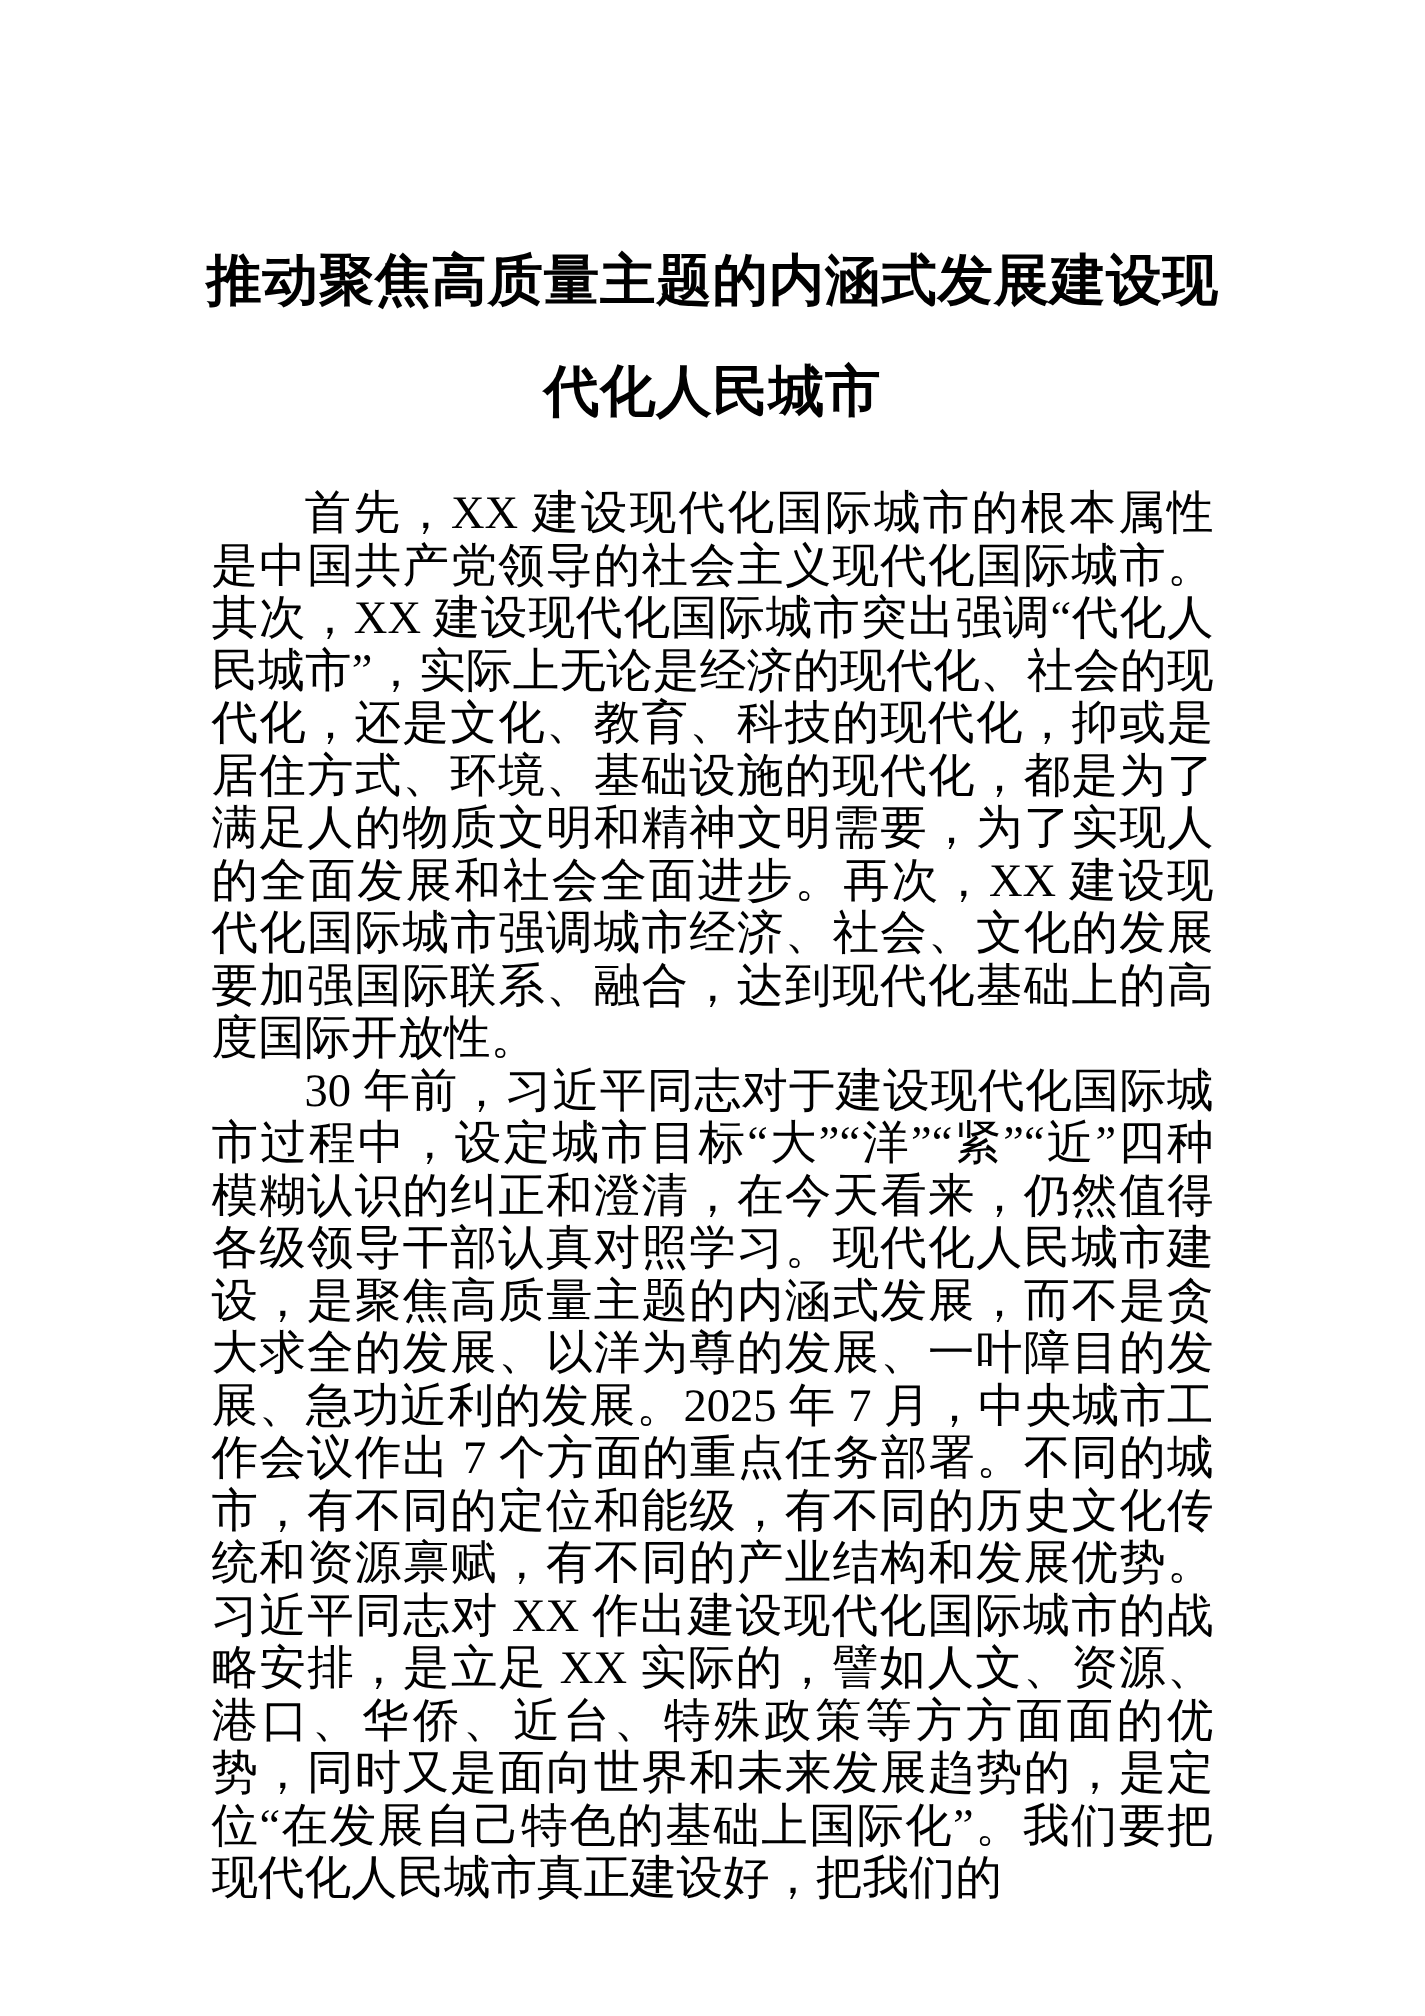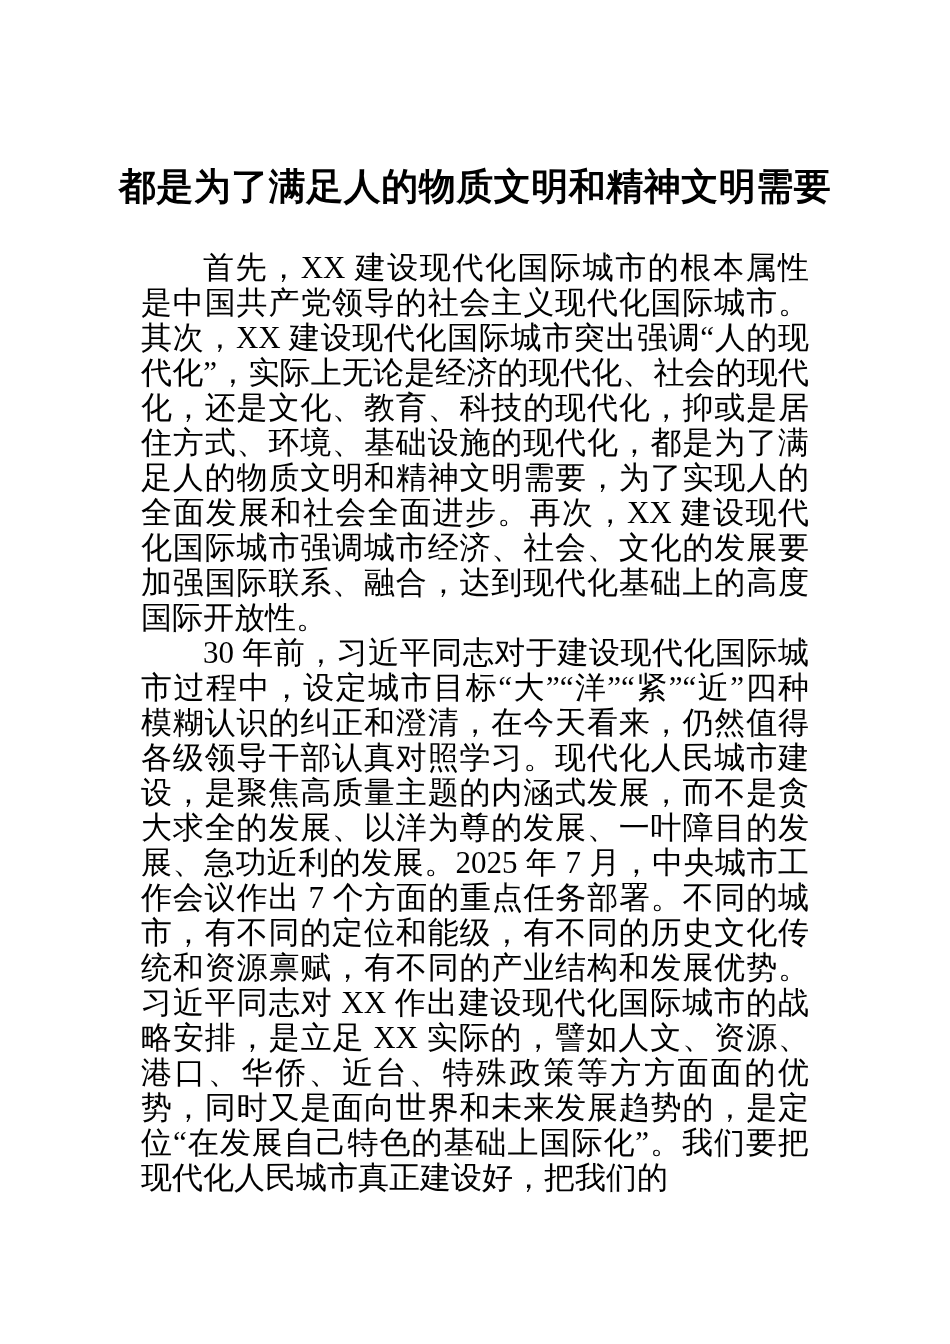--- a/index.html
+++ b/index.html
@@ -47,21 +47,22 @@
     text-indent: 2em;
     word-break: break-all;
   }
 </style>
 </head>
 <body>
 
 <div class="page">
 
   <h1 class="doc-title">
-    <span class="title-line">都是为了满足人的物质文明和精神文明需要</span>
+    <span class="title-line">推动聚焦高质量主题的内涵式发展建设现</span>
+    <span class="title-line">代化人民城市</span>
   </h1>
 
   <div class="doc-body">
-    <p>首先，XX 建设现代化国际城市的根本属性是中国共产党领导的社会主义现代化国际城市。其次，XX 建设现代化国际城市突出强调“人的现代化”，实际上无论是经济的现代化、社会的现代化，还是文化、教育、科技的现代化，抑或是居住方式、环境、基础设施的现代化，都是为了满足人的物质文明和精神文明需要，为了实现人的全面发展和社会全面进步。再次，XX 建设现代化国际城市强调城市经济、社会、文化的发展要加强国际联系、融合，达到现代化基础上的高度国际开放性。</p>
+    <p>首先，XX 建设现代化国际城市的根本属性是中国共产党领导的社会主义现代化国际城市。其次，XX 建设现代化国际城市突出强调“代化人民城市”，实际上无论是经济的现代化、社会的现代化，还是文化、教育、科技的现代化，抑或是居住方式、环境、基础设施的现代化，都是为了满足人的物质文明和精神文明需要，为了实现人的全面发展和社会全面进步。再次，XX 建设现代化国际城市强调城市经济、社会、文化的发展要加强国际联系、融合，达到现代化基础上的高度国际开放性。</p>
     <p>30 年前，习近平同志对于建设现代化国际城市过程中，设定城市目标“大”“洋”“紧”“近”四种模糊认识的纠正和澄清，在今天看来，仍然值得各级领导干部认真对照学习。现代化人民城市建设，是聚焦高质量主题的内涵式发展，而不是贪大求全的发展、以洋为尊的发展、一叶障目的发展、急功近利的发展。2025 年 7 月，中央城市工作会议作出 7 个方面的重点任务部署。不同的城市，有不同的定位和能级，有不同的历史文化传统和资源禀赋，有不同的产业结构和发展优势。习近平同志对 XX 作出建设现代化国际城市的战略安排，是立足 XX 实际的，譬如人文、资源、港口、华侨、近台、特殊政策等方方面面的优势，同时又是面向世界和未来发展趋势的，是定位“在发展自己特色的基础上国际化”。我们要把现代化人民城市真正建设好，把我们的</p>
   </div>
 
 </div>
 
 </body></html>

